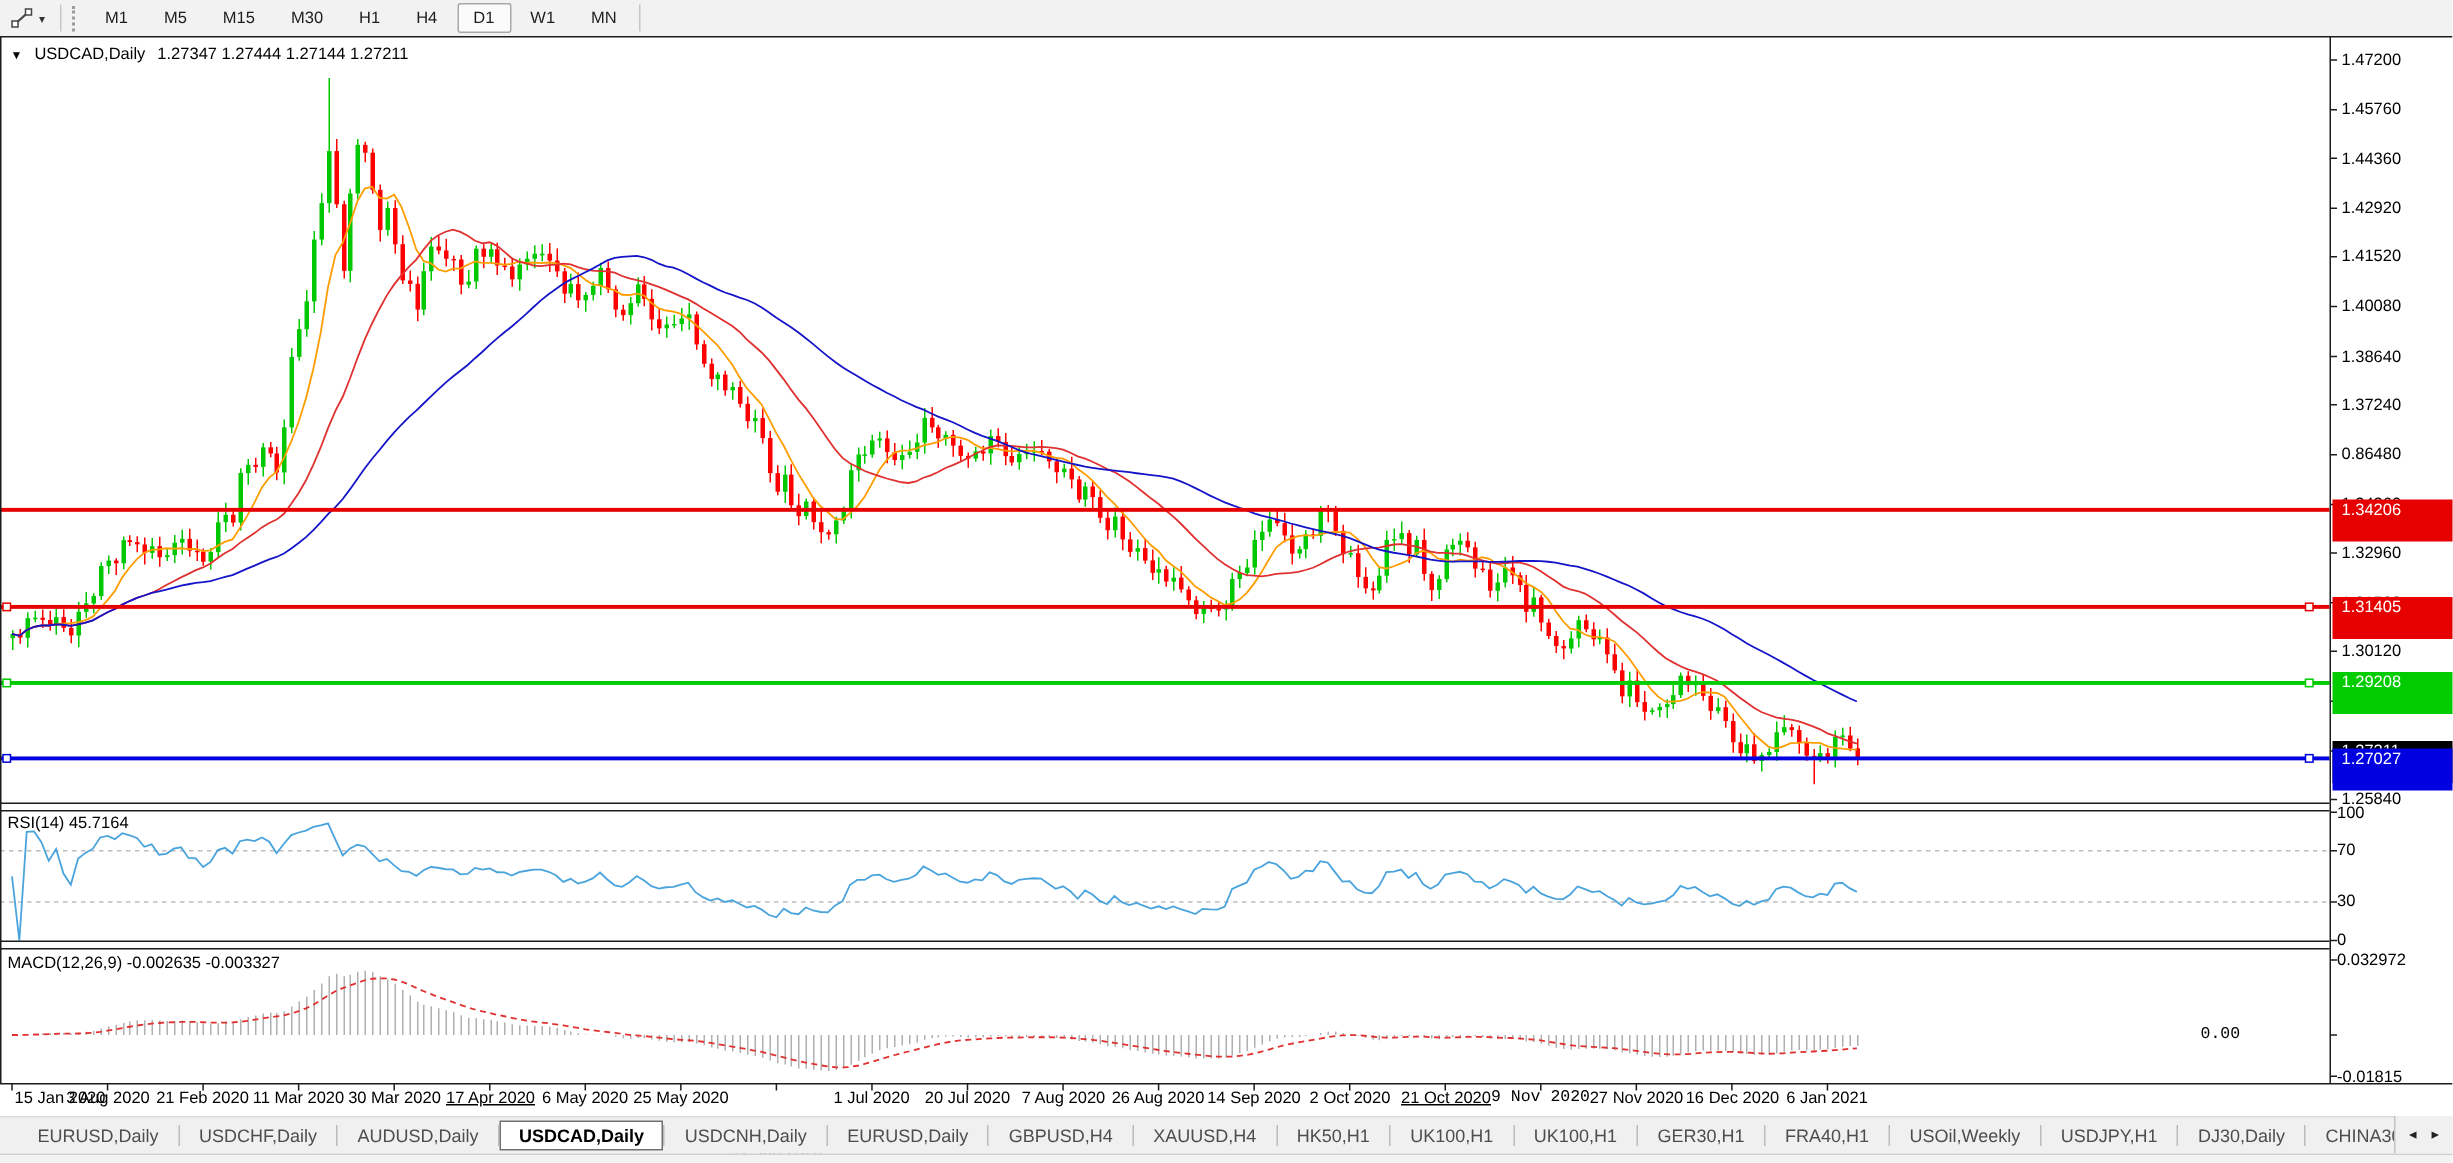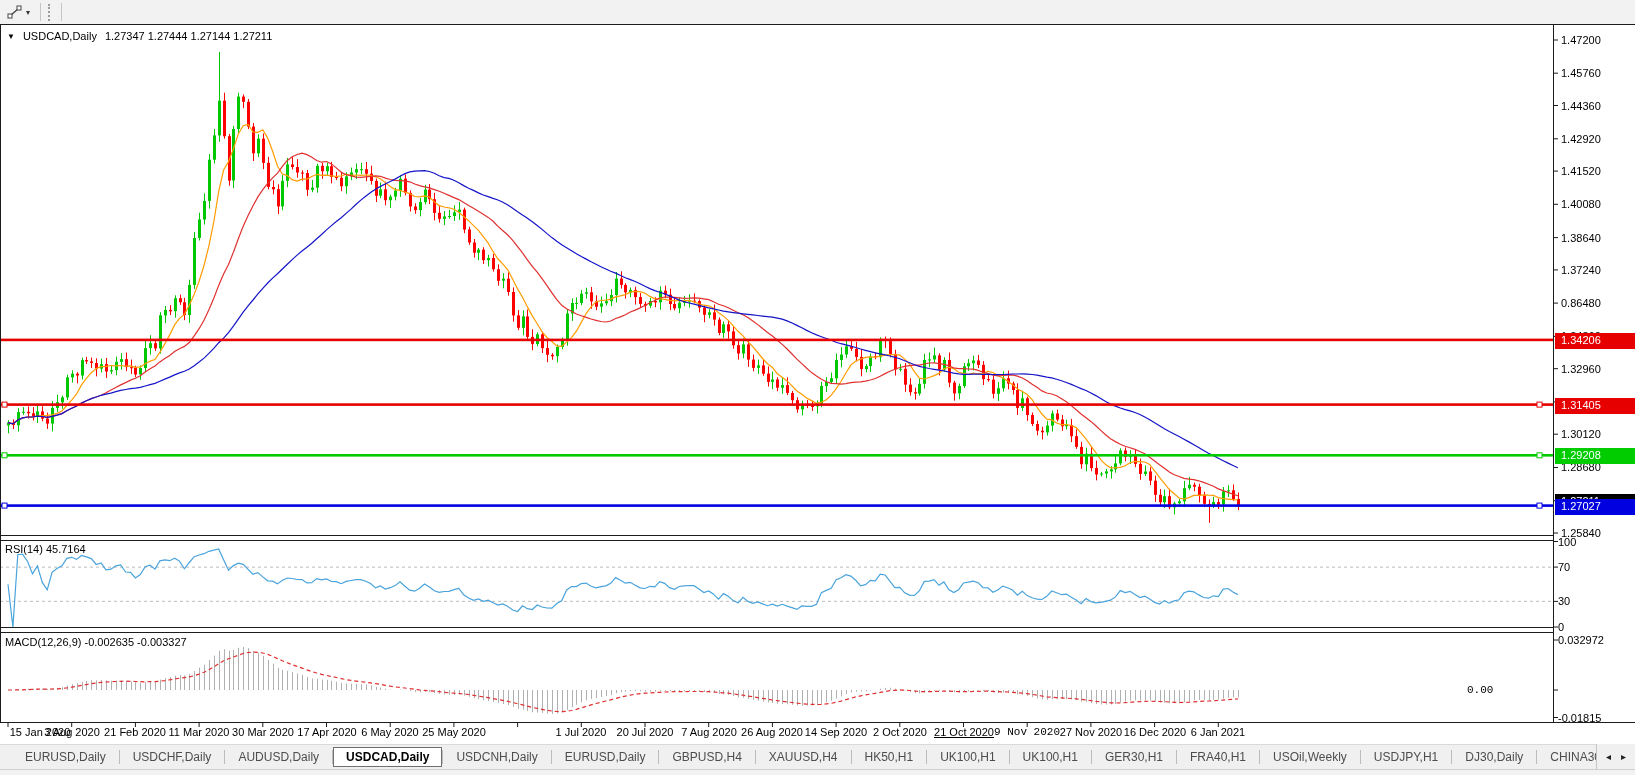--- a/index.html
+++ b/index.html
@@ -3,21 +3,21 @@
 <meta charset="utf-8">
 <style>
   *{margin:0;padding:0;box-sizing:border-box}
   html,body{width:1635px;height:775px;overflow:hidden;background:#fff;
     font-family:"Liberation Sans","DejaVu Sans",sans-serif;}
   #chartwin{position:absolute;left:0;top:0;width:1635px;height:775px;background:#fff}
   #gfx{position:absolute;left:0;top:0}
   #overlay{position:absolute;left:0;top:0;width:1635px;height:775px;pointer-events:none}
   .plabel,.ilabel{position:absolute;font-size:11px;color:#000;white-space:nowrap}
   .dlabel{position:absolute;font-size:11px;color:#000;width:80px;text-align:center;white-space:nowrap}
-  .badge{position:absolute;left:1555px;width:80px;height:16px;line-height:14px;
+  .badge{position:absolute;left:1555px;width:80px;height:28px;line-height:14px;
     font-size:11px;color:#fff;padding-left:6px;white-space:nowrap}
   #chart-title{position:absolute;left:7px;top:30px;font-size:11px;color:#000;
     display:flex;gap:8px;align-items:center;white-space:nowrap}
   #chart-title .caret{font-size:8px;color:#000}
   #rsi-label{position:absolute;left:5px;top:543px;font-size:11px;color:#000;white-space:nowrap}
   #macd-label{position:absolute;left:5px;top:636px;font-size:11px;color:#000;white-space:nowrap}
   #toolbar{position:absolute;left:0;top:0;width:1635px;height:24px;background:#f2f2f2;
     display:flex;align-items:center;z-index:5}
   .tbicon{display:flex;align-items:center;gap:4px;padding:0 7px;height:100%}
   .tbcaret{font-size:8px;color:#333}
@@ -914,21 +914,21 @@
       <div class="ilabel" style="left: 1558px; top: 595px;">30</div>
       <div class="ilabel" style="left: 1558px; top: 621px;">0</div>
       <div class="ilabel" style="left: 1558px; top: 634px;">0.032972</div>
       <div class="ilabel" style="left: 1467px; top: 684px; font-family: Liberation Mono, monospace;">0.00</div>
       <div class="ilabel" style="left: 1558px; top: 712px;">-0.01815</div>
       <div class="dlabel" style="left: 0px; top: 726px;">15 Jan 2020</div>
       <div class="dlabel" style="left: 32px; top: 726px;">3 Aug 2020</div>
       <div class="dlabel" style="left: 95px; top: 726px;">21 Feb 2020</div>
       <div class="dlabel" style="left: 159px; top: 726px;">11 Mar 2020</div>
       <div class="dlabel" style="left: 223px; top: 726px;">30 Mar 2020</div>
-      <div class="dlabel" style="left: 287px; top: 726px;">17 Apr 2020</div>
+      <div class="dlabel" style="left: 287px; top: 726px; text-decoration: underline;">17 Apr 2020</div>
       <div class="dlabel" style="left: 350px; top: 726px;">6 May 2020</div>
       <div class="dlabel" style="left: 414px; top: 726px;">25 May 2020</div>
       <div class="dlabel" style="left: 478px; top: 726px; margin-top: 36px;">12 Jun 2020</div>
       <div class="dlabel" style="left: 541px; top: 726px;">1 Jul 2020</div>
       <div class="dlabel" style="left: 605px; top: 726px;">20 Jul 2020</div>
       <div class="dlabel" style="left: 669px; top: 726px;">7 Aug 2020</div>
       <div class="dlabel" style="left: 732px; top: 726px;">26 Aug 2020</div>
       <div class="dlabel" style="left: 796px; top: 726px;">14 Sep 2020</div>
       <div class="dlabel" style="left: 860px; top: 726px;">2 Oct 2020</div>
       <div class="dlabel" style="left: 924px; top: 726px; text-decoration: underline;">21 Oct 2020</div>
@@ -948,20 +948,31 @@
   <span class="tbicon">
     <svg width="15" height="15">
       <line x1="3" y1="11" x2="12" y2="3" stroke="#444" stroke-width="1.4"></line>
       <rect x="1" y="9" width="4" height="4" fill="#fff" stroke="#444"></rect>
       <rect x="10" y="1" width="4" height="4" fill="#fff" stroke="#444"></rect>
     </svg>
     <span class="tbcaret">▾</span>
   </span>
   <span class="tbsep"></span>
   <span class="grip"></span>
+  <span id="tf-buttons" style="display:flex;align-items:center">
+      <span class="tfbtn">M1</span>
+      <span class="tfbtn">M5</span>
+      <span class="tfbtn">M15</span>
+      <span class="tfbtn">M30</span>
+      <span class="tfbtn">H1</span>
+      <span class="tfbtn">H4</span>
+      <span class="tfbtn active">D1</span>
+      <span class="tfbtn">W1</span>
+      <span class="tfbtn">MN</span>
+    </span>
   <span class="tbsep"></span>
 </div>
 
 <div id="tabbar">
     <span class="tabspacer"></span>
     <span class="tab">EURUSD,Daily</span>
     <span class="tabdiv"></span>
     <span class="tab">USDCHF,Daily</span>
     <span class="tabdiv"></span>
     <span class="tab">AUDUSD,Daily</span>

